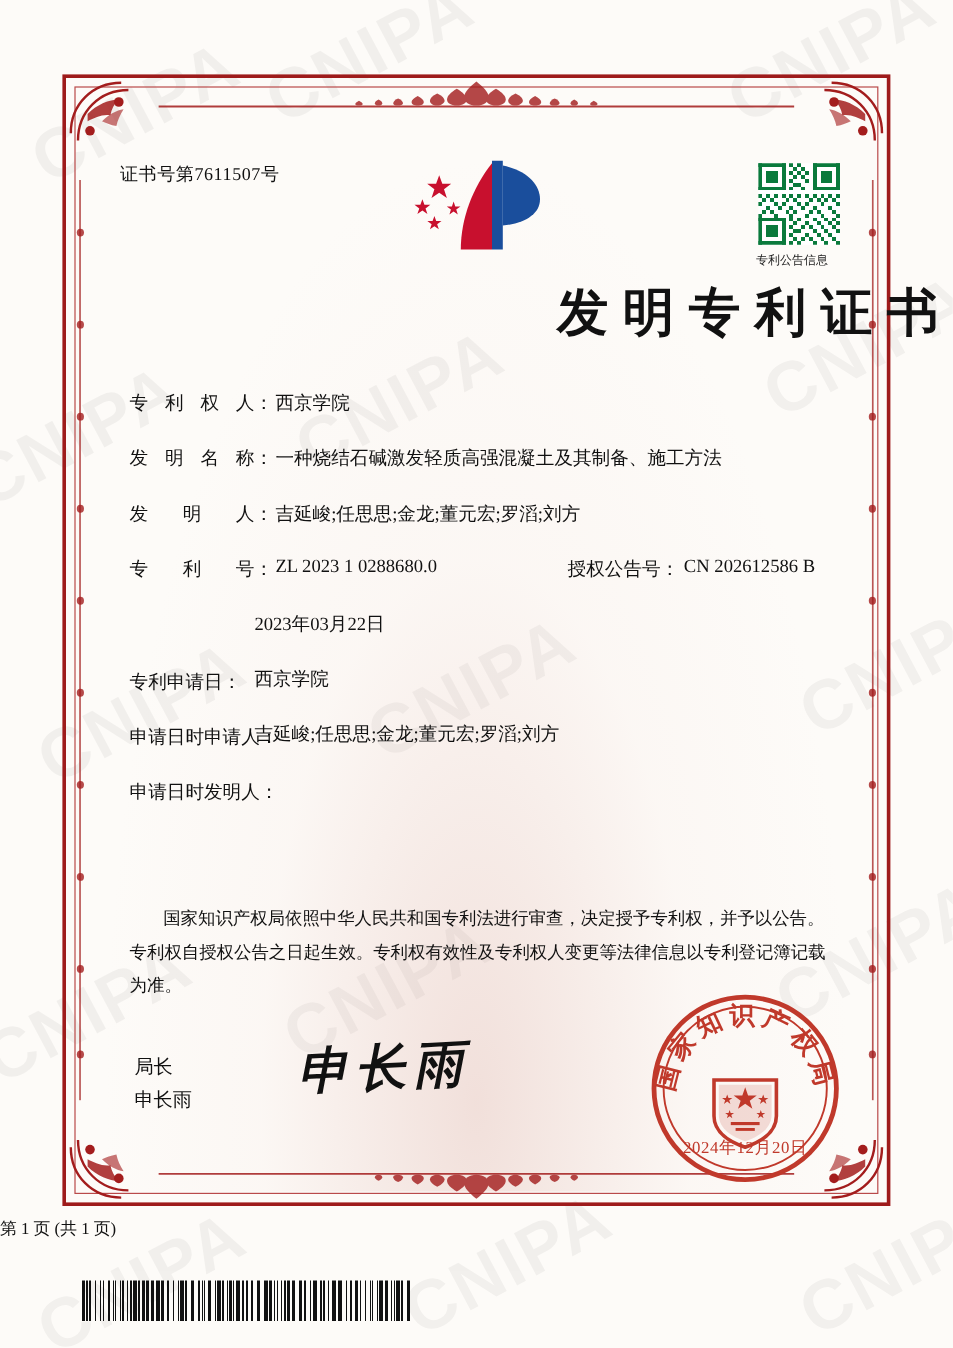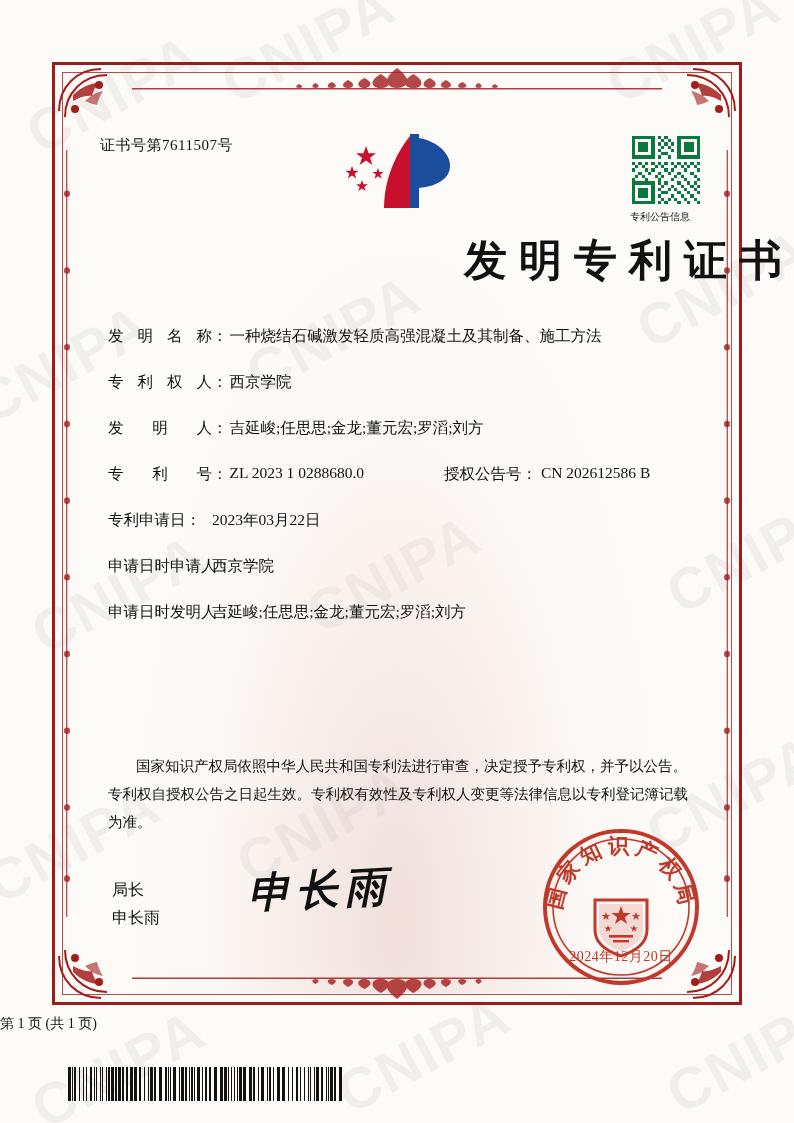--- a/index.html
+++ b/index.html
@@ -179,32 +179,34 @@
   }
   .lbl {
     display: inline-block;
     width: 104px;
     text-align: justify;
     text-align-last: justify;
     vertical-align: top;
   }
   .lbl.narrow {
     text-align-last: left;
+    margin-top: 48px;
   }
   .colon { margin: 0 2px 0 0; }
   .val { display: inline-block; vertical-align: top; }
 
   .row.two-col .col2 {
     position: absolute;
     left: 336px;
     top: 0;
   }
   .row.two-col .lbl2 {
     display: inline-block;
     vertical-align: top;
+    margin-left: 29px;
   }
 
   
   .statement {
     position: absolute;
     left: 108px;
     right: 100px;
     top: 752px;
     font-family: "Liberation Serif", serif;
     font-size: 14.5px;
@@ -576,25 +578,25 @@
       </svg>
     </div>
     <div class="qr-label">专利公告信息</div>
   </div>
 
   <div class="title">发明专利证书</div>
 
   <div class="fields">
 
     <div class="row">
+      <span class="lbl">专利权人</span><span class="colon">：</span><span class="val">西京学院</span>
+    </div>
+
+    <div class="row">
       <span class="lbl">发明名称</span><span class="colon">：</span><span class="val">一种烧结石碱激发轻质高强混凝土及其制备、施工方法</span>
-    </div>
-
-    <div class="row">
-      <span class="lbl">专利权人</span><span class="colon">：</span><span class="val">西京学院</span>
     </div>
 
 
     <div class="row">
       <span class="lbl">发明人</span><span class="colon">：</span><span class="val">吉延峻;任思思;金龙;董元宏;罗滔;刘方</span>
     </div>
 
     <div class="row two-col">
       <span class="lbl">专利号</span><span class="colon">：</span><span class="val">ZL 2023 1 0288680.0</span>
       <span class="col2">

